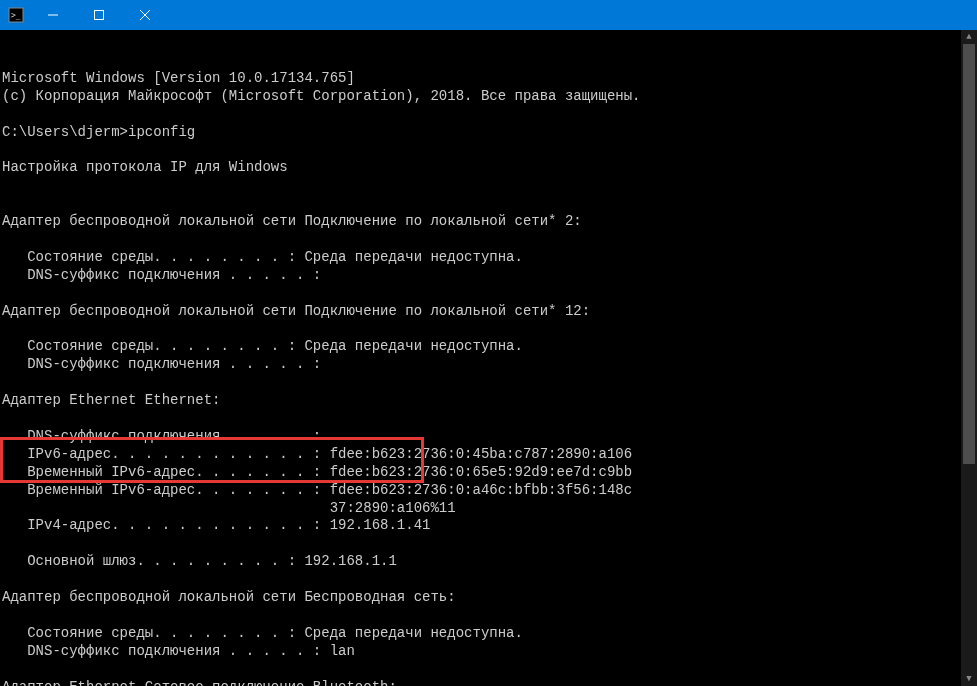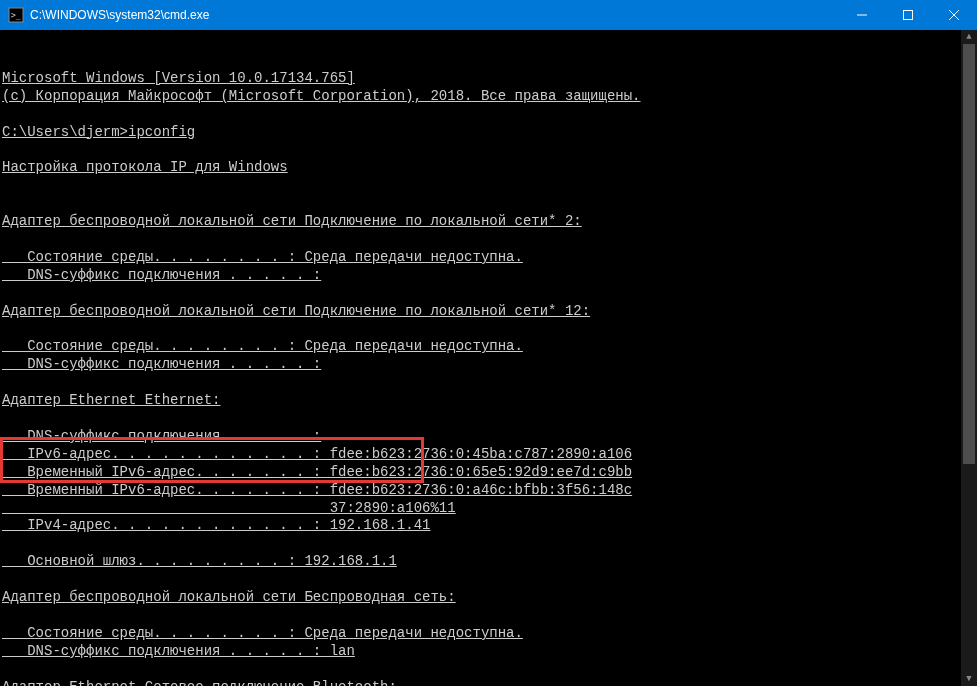--- a/index.html
+++ b/index.html
@@ -46,21 +46,21 @@
     justify-content: center;
     color: #fff;
   }
   .terminal {
     padding: 4px 2px;
     background: #000;
     line-height: 1.28;
     white-space: pre;
     position: relative;
   }
-  .line { min-height: 1.28em; text-decoration: underline; }
+  .line { min-height: 1.28em; }
   .highlight-box {
     position: absolute;
     border: 3px solid #e53935;
     pointer-events: none;
   }
   .scrollbar {
     position: absolute;
     top: 30px;
     right: 0;
     width: 16px;
@@ -91,21 +91,20 @@
 </head>
 <body>
 
 <div class="titlebar">
   <span class="title-icon">
     <svg width="16" height="16" viewBox="0 0 16 16">
       <rect x="1" y="1" width="14" height="14" fill="#000" stroke="#888" stroke-width="1"></rect>
       <text x="3" y="11" font-size="8" fill="#ccc" font-family="monospace">&gt;_</text>
     </svg>
   </span>
-  <span class="title-text">C:\WINDOWS\system32\cmd.exe</span>
   <div class="win-controls">
     <div class="win-btn">
       <svg width="10" height="10" viewBox="0 0 10 10">
           <line x1="0" y1="5" x2="10" y2="5" stroke="#fff" stroke-width="1"></line>
         </svg>
     </div>
     <div class="win-btn">
       <svg width="10" height="10" viewBox="0 0 10 10">
           <rect x="0.5" y="0.5" width="9" height="9" fill="none" stroke="#fff" stroke-width="1"></rect>
         </svg>

